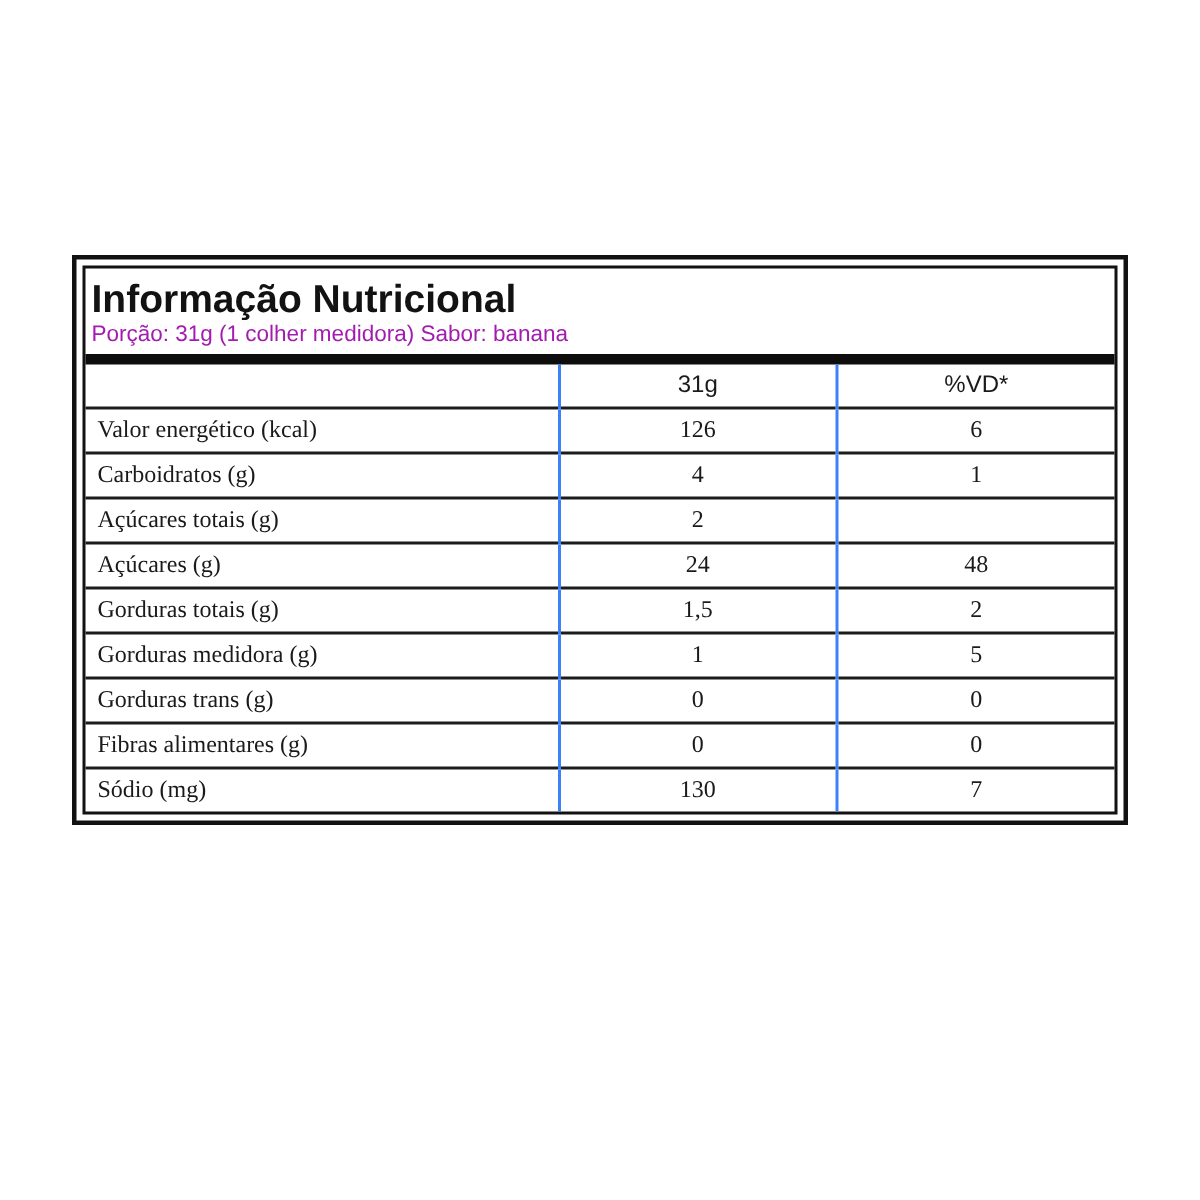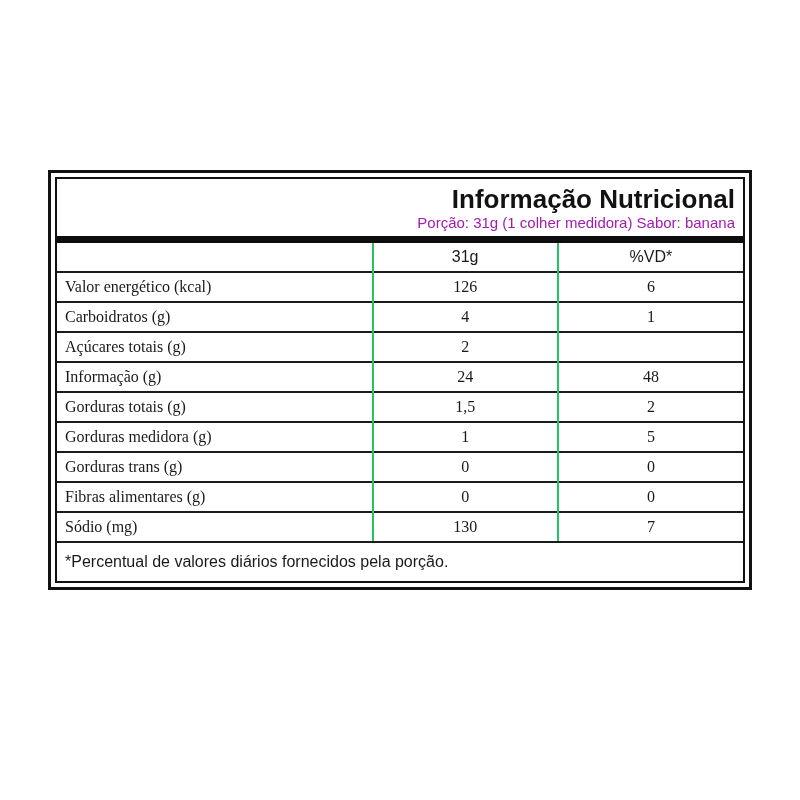--- a/index.html
+++ b/index.html
@@ -26,21 +26,21 @@
     box-sizing: border-box;
     border: 3px solid #121212;
     padding: 4px;
     background: #ffffff;
   }
   .label-inner {
     border: 2px solid #121212;
     background: #ffffff;
   }
   .label-header {
-    text-align: right;
+    text-align: left;
     padding: 5px 8px 4px 4px;
   }
   .label-title {
     font-size: 26px;
     font-weight: bold;
     line-height: 30px;
     letter-spacing: 0px;
     color: #121212;
   }
   .label-serving {
@@ -72,21 +72,21 @@
     border-top: 2px solid #1c1c1c;
     font-family: Liberation Serif, serif;
   }
   table.nutrition td.cell-label {
     padding-left: 8px;
     text-align: left;
   }
   table.nutrition td.cell-amount,
   table.nutrition td.cell-dv {
     text-align: center;
-    border-left: 2px solid #22c55e;
+    border-left: 2px solid #3b82f6;
   }
   .footnote-row {
     border-top: 2px solid #1c1c1c;
     height: 38px;
     display: flex;
     align-items: center;
     padding-left: 8px;
     font-size: 16px;
   }
 </style>
@@ -126,21 +126,21 @@
             <td class="cell-label">Carboidratos (g)</td>
             <td class="cell-amount">4</td>
             <td class="cell-dv">1</td>
           </tr>
           <tr class="data-row">
             <td class="cell-label">Açúcares totais (g)</td>
             <td class="cell-amount">2</td>
             <td class="cell-dv"></td>
           </tr>
           <tr class="data-row">
-            <td class="cell-label">Informação (g)</td>
+            <td class="cell-label">Açúcares (g)</td>
             <td class="cell-amount">24</td>
             <td class="cell-dv">48</td>
           </tr>
           <tr class="data-row">
             <td class="cell-label">Gorduras totais (g)</td>
             <td class="cell-amount">1,5</td>
             <td class="cell-dv">2</td>
           </tr>
           <tr class="data-row">
             <td class="cell-label">Gorduras medidora (g)</td>
@@ -158,17 +158,16 @@
             <td class="cell-dv">0</td>
           </tr>
           <tr class="data-row">
             <td class="cell-label">Sódio (mg)</td>
             <td class="cell-amount">130</td>
             <td class="cell-dv">7</td>
           </tr>
         </tbody>
       </table>
 
-      <div class="footnote-row">*Percentual de valores diários fornecidos pela porção.</div>
 
     </div>
   </div>
 </div>
 
 </body></html>

